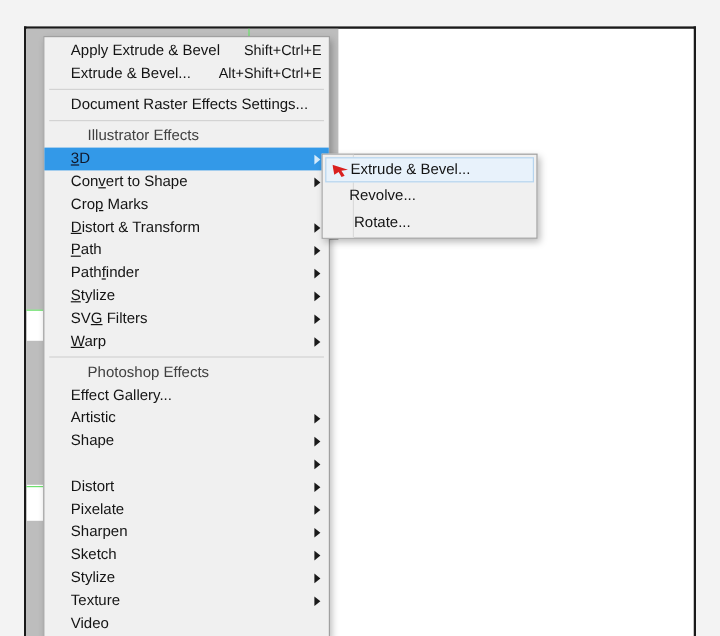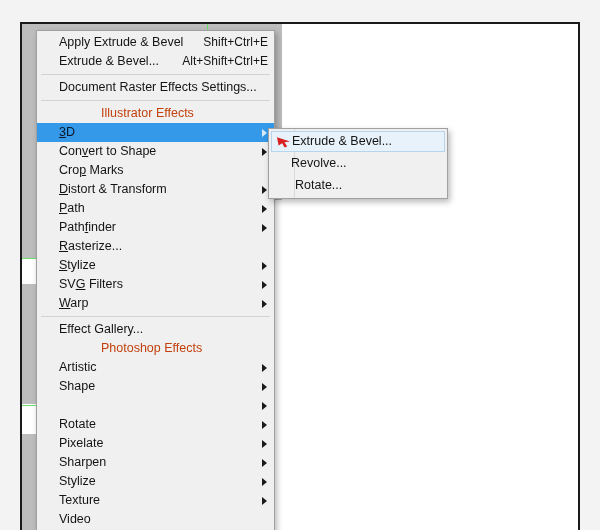--- a/index.html
+++ b/index.html
@@ -116,24 +116,23 @@
     border-bottom: 4px solid transparent;
     border-left: 5px solid #1a1a1a;
   }
   .mi.selected {
     background: #3399e8;
     color: #0f172a;
   }
   .mi.selected .arrow { border-left-color: #d7ecfb; }
 
   .mi.header {
-    color: #c2410c;
+    color: #404040;
     padding-left: 36px;
     height: 19px;
-    margin-left: 28px;
   }
 
   .mi.hover-sub {
     background: #e8f2fb;
     border: 1px solid #b6d4ee;
     margin: 0 2px;
     height: 21px;
     padding-left: 20px;
   }
 
@@ -237,65 +236,66 @@
     </div>
     <div class="mi">
       <span class="label"><u>P</u>ath</span>
       <span class="arrow"></span>
     </div>
     <div class="mi">
       <span class="label">Path<u>f</u>inder</span>
       <span class="arrow"></span>
     </div>
     <div class="mi">
-      <span class="label"><u>R</u>asterize...</span>
-    </div>
-    <div class="mi">
       <span class="label"><u>S</u>tylize</span>
       <span class="arrow"></span>
     </div>
     <div class="mi">
       <span class="label">SV<u>G</u> Filters</span>
       <span class="arrow"></span>
     </div>
     <div class="mi">
       <span class="label"><u>W</u>arp</span>
       <span class="arrow"></span>
     </div>
 
     <div class="sep"></div>
-
-    <div class="mi">
-      <span class="label">Effect Gallery...</span>
-    </div>
 
     <div class="mi header">
       <span class="label">Photoshop Effects</span>
     </div>
+
+    <div class="mi">
+      <span class="label">Effect Gallery...</span>
+    </div>
     <div class="mi">
       <span class="label">Artistic</span>
       <span class="arrow"></span>
     </div>
     <div class="mi">
       <span class="label">Shape</span>
       <span class="arrow"></span>
     </div>
     <div class="mi">
       <span class="arrow"></span>
     </div>
     <div class="mi">
-      <span class="label">Rotate</span>
+      <span class="label">Distort</span>
       <span class="arrow"></span>
     </div>
     <div class="mi">
       <span class="label">Pixelate</span>
       <span class="arrow"></span>
     </div>
     <div class="mi">
       <span class="label">Sharpen</span>
+      <span class="arrow"></span>
+    </div>
+    <div class="mi">
+      <span class="label">Sketch</span>
       <span class="arrow"></span>
     </div>
     <div class="mi">
       <span class="label">Stylize</span>
       <span class="arrow"></span>
     </div>
     <div class="mi">
       <span class="label">Texture</span>
       <span class="arrow"></span>
     </div>

